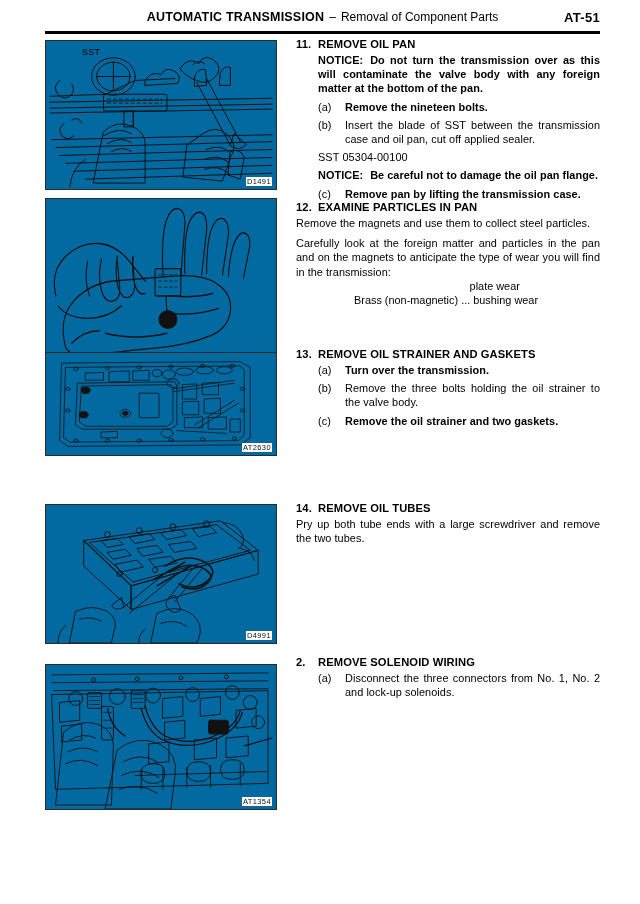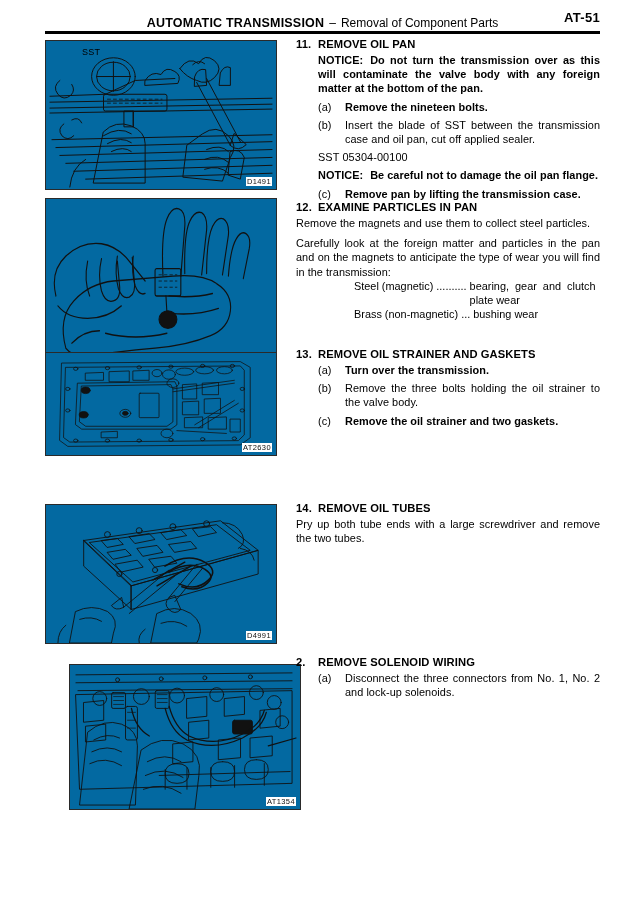--- a/index.html
+++ b/index.html
@@ -19,21 +19,21 @@
   
   #page-header {
     position: absolute;
     left: 45px;
     top: 10px;
     width: 555px;
     height: 26px;
   }
   #page-header .hdr-row {
     display: flex;
-    align-items: flex-end;
+    align-items: flex-start;
     justify-content: center;
     position: relative;
     height: 20px;
   }
   .hdr-title {
     font-size: 12.5px;
     font-weight: bold;
     letter-spacing: 0.2px;
   }
   .hdr-dash {
@@ -92,21 +92,21 @@
     font-size: 9px;
     font-family: "Liberation Sans", sans-serif;
     color: #000;
     letter-spacing: 0.3px;
   }
 
   #fig-1 { top: 40px;  height: 150px; }
   #fig-2 { top: 198px; height: 176px; }
   #fig-3 { top: 352px; height: 104px; }
   #fig-4 { top: 504px; height: 140px; }
-  #fig-5 { top: 664px; height: 146px; margin-left: 24px; }
+  #fig-5 { top: 664px; height: 146px; }
 
   
   #text-column {
     position: absolute;
     left: 296px;
     top: 38px;
     width: 304px;
   }
   .step {
     margin-bottom: 0;
@@ -526,25 +526,20 @@
 
   <div class="step" id="step-12">
     <div class="step-head">
       <span class="step-num">12.</span>
       <span class="step-title">EXAMINE PARTICLES IN PAN</span>
     </div>
     <div class="body-block nojust">Remove the magnets and use them to collect steel particles.</div>
     <div class="spacer-6"></div>
     <div class="body-block">Carefully look at the foreign matter and particles in the pan and on the magnets to anticipate the type of wear you will find in the transmission:</div>
     <div class="wear-table">
-      <div class="wear-row">
-        <span class="wear-name">Steel (magnetic)</span>
-        <span class="wear-dots"> .......... </span>
-        <span class="wear-val">bearing,  gear  and  clutch</span>
-      </div>
       <div class="wear-cont">
         <span class="pad">Steel (magnetic)</span>
         <span class="pad"> .......... </span>
         <span>plate wear</span>
       </div>
       <div class="wear-row">
         <span class="wear-name">Brass (non-magnetic)</span>
         <span class="wear-dots"> ... </span>
         <span class="wear-val">bushing wear</span>
       </div>

